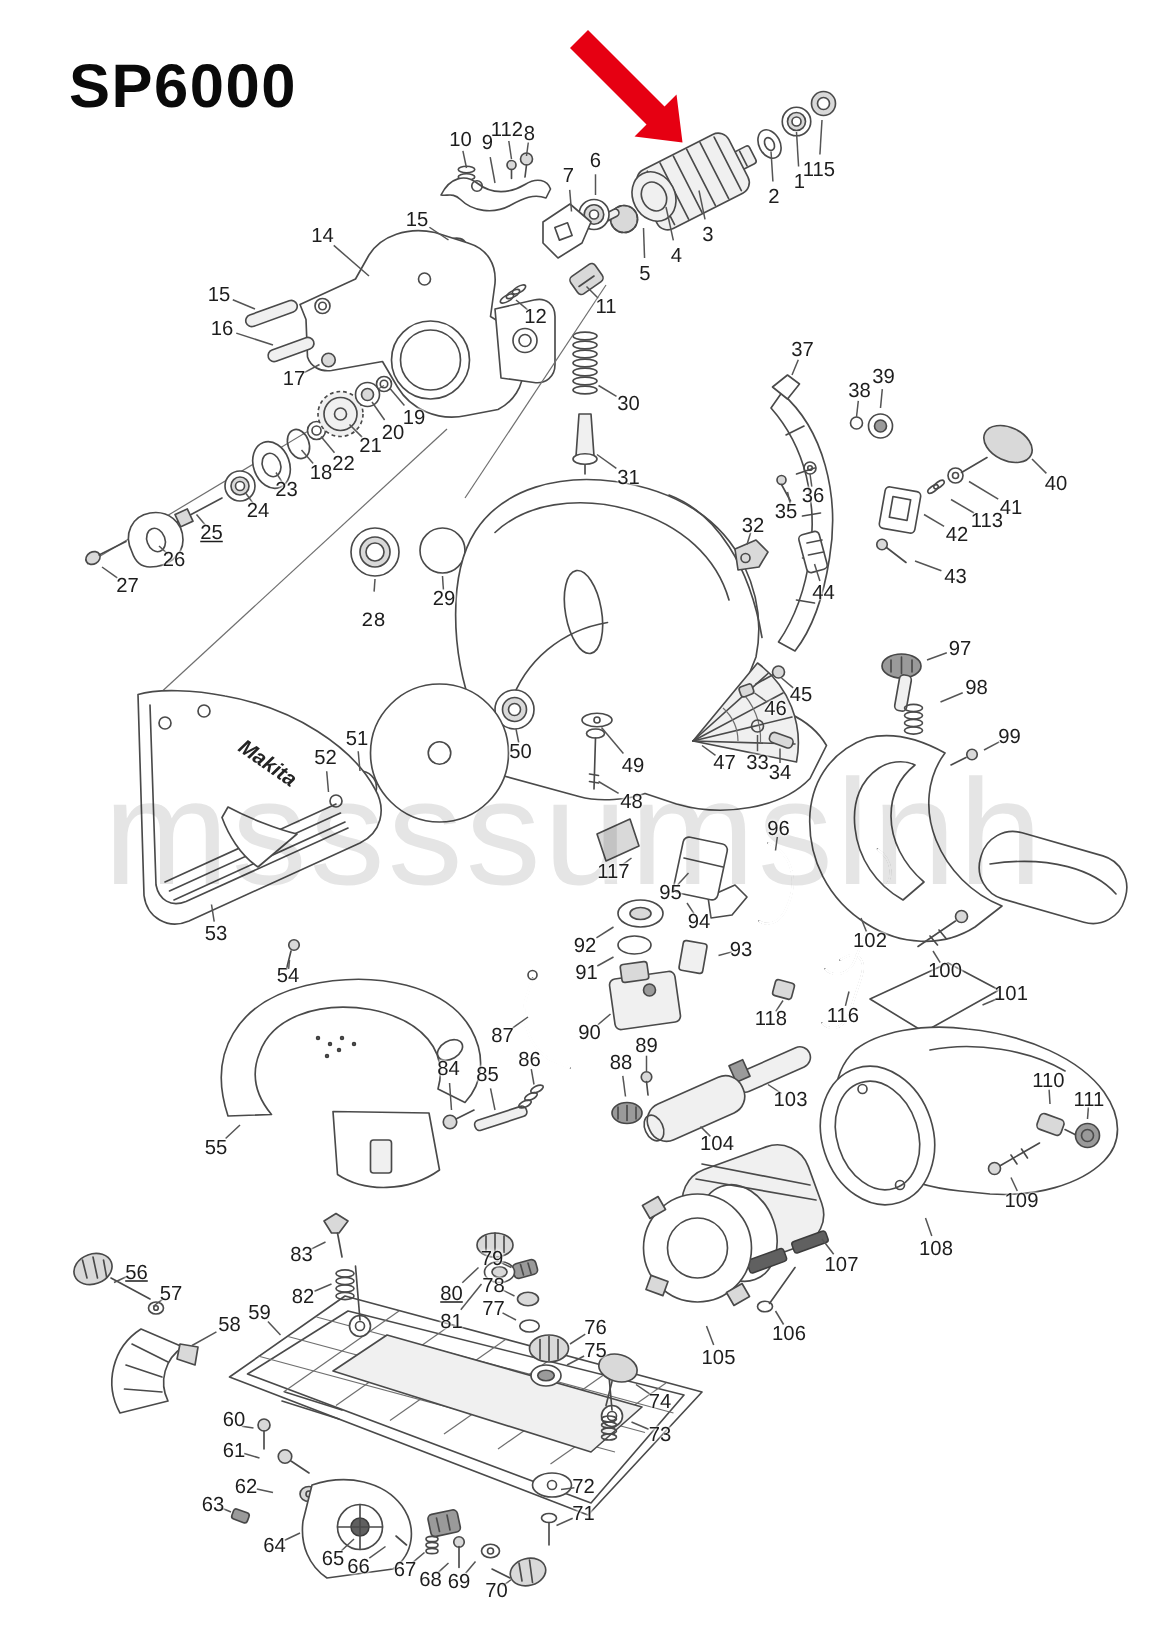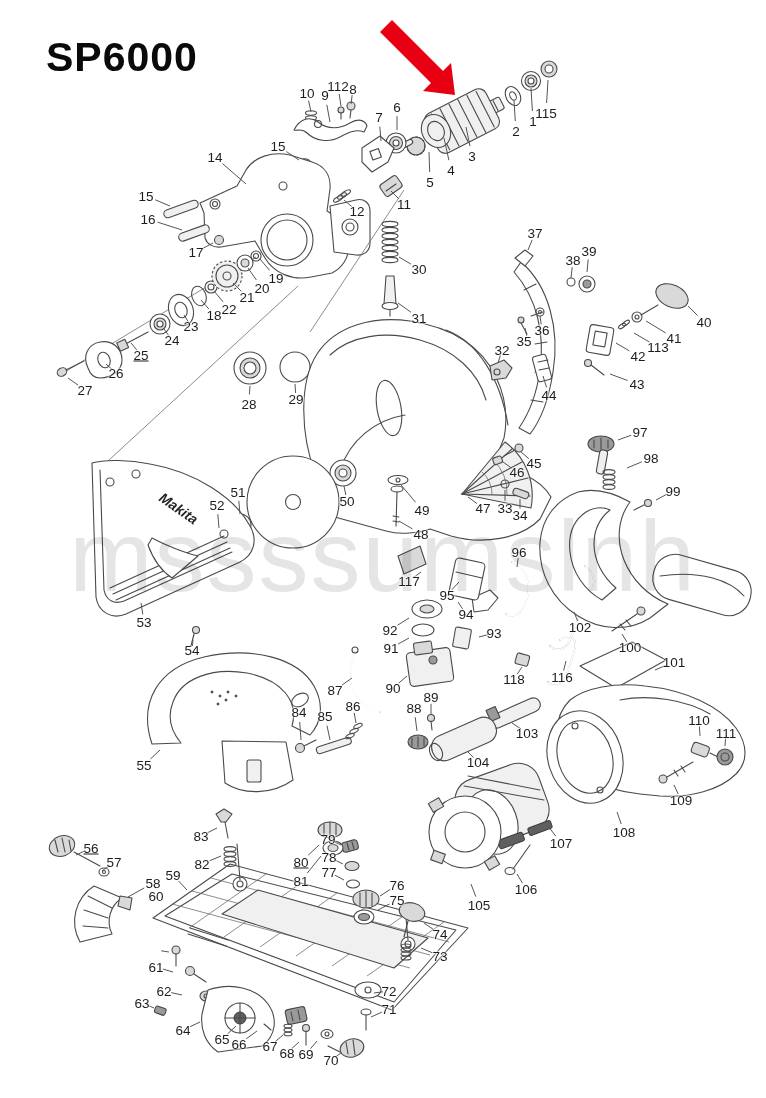--- a/index.html
+++ b/index.html
@@ -599,21 +599,21 @@
       <span class="part-label" style="left: 214px; top: 315px;">18</span>
       <span class="part-label" style="left: 276px; top: 278px;">19</span>
       <span class="part-label" style="left: 262px; top: 288px;">20</span>
       <span class="part-label" style="left: 247px; top: 297px;">21</span>
       <span class="part-label" style="left: 229px; top: 309px;">22</span>
       <span class="part-label" style="left: 191px; top: 326px;">23</span>
       <span class="part-label" style="left: 172px; top: 340px;">24</span>
       <span class="part-label" style="left: 141px; top: 355px; text-decoration: underline;">25</span>
       <span class="part-label" style="left: 116px; top: 373px;">26</span>
       <span class="part-label" style="left: 85px; top: 390px;">27</span>
-      <span class="part-label" style="left: 249px; top: 404px;">28</span>
+      <span class="part-label" style="left: 249px; top: 415px; font-family: Liberation Mono, monospace;">28</span>
       <span class="part-label" style="left: 296px; top: 399px;">29</span>
       <span class="part-label" style="left: 419px; top: 269px;">30</span>
       <span class="part-label" style="left: 419px; top: 318px;">31</span>
       <span class="part-label" style="left: 502px; top: 350px;">32</span>
       <span class="part-label" style="left: 505px; top: 508px;">33</span>
       <span class="part-label" style="left: 520px; top: 515px;">34</span>
       <span class="part-label" style="left: 524px; top: 341px;">35</span>
       <span class="part-label" style="left: 542px; top: 330px;">36</span>
       <span class="part-label" style="left: 535px; top: 233px;">37</span>
       <span class="part-label" style="left: 573px; top: 260px;">38</span>
@@ -631,21 +631,21 @@
       <span class="part-label" style="left: 347px; top: 501px;">50</span>
       <span class="part-label" style="left: 238px; top: 492px;">51</span>
       <span class="part-label" style="left: 217px; top: 505px;">52</span>
       <span class="part-label" style="left: 144px; top: 622px;">53</span>
       <span class="part-label" style="left: 192px; top: 650px;">54</span>
       <span class="part-label" style="left: 144px; top: 765px;">55</span>
       <span class="part-label" style="left: 91px; top: 848px; text-decoration: underline;">56</span>
       <span class="part-label" style="left: 114px; top: 862px;">57</span>
       <span class="part-label" style="left: 153px; top: 883px;">58</span>
       <span class="part-label" style="left: 173px; top: 875px;">59</span>
-      <span class="part-label" style="left: 156px; top: 896px;">60</span>
+      <span class="part-label" style="left: 156px; top: 946px;">60</span>
       <span class="part-label" style="left: 156px; top: 967px;">61</span>
       <span class="part-label" style="left: 164px; top: 991px;">62</span>
       <span class="part-label" style="left: 142px; top: 1003px;">63</span>
       <span class="part-label" style="left: 183px; top: 1030px;">64</span>
       <span class="part-label" style="left: 222px; top: 1039px;">65</span>
       <span class="part-label" style="left: 239px; top: 1044px;">66</span>
       <span class="part-label" style="left: 270px; top: 1046px;">67</span>
       <span class="part-label" style="left: 287px; top: 1053px;">68</span>
       <span class="part-label" style="left: 306px; top: 1054px;">69</span>
       <span class="part-label" style="left: 331px; top: 1060px;">70</span>

